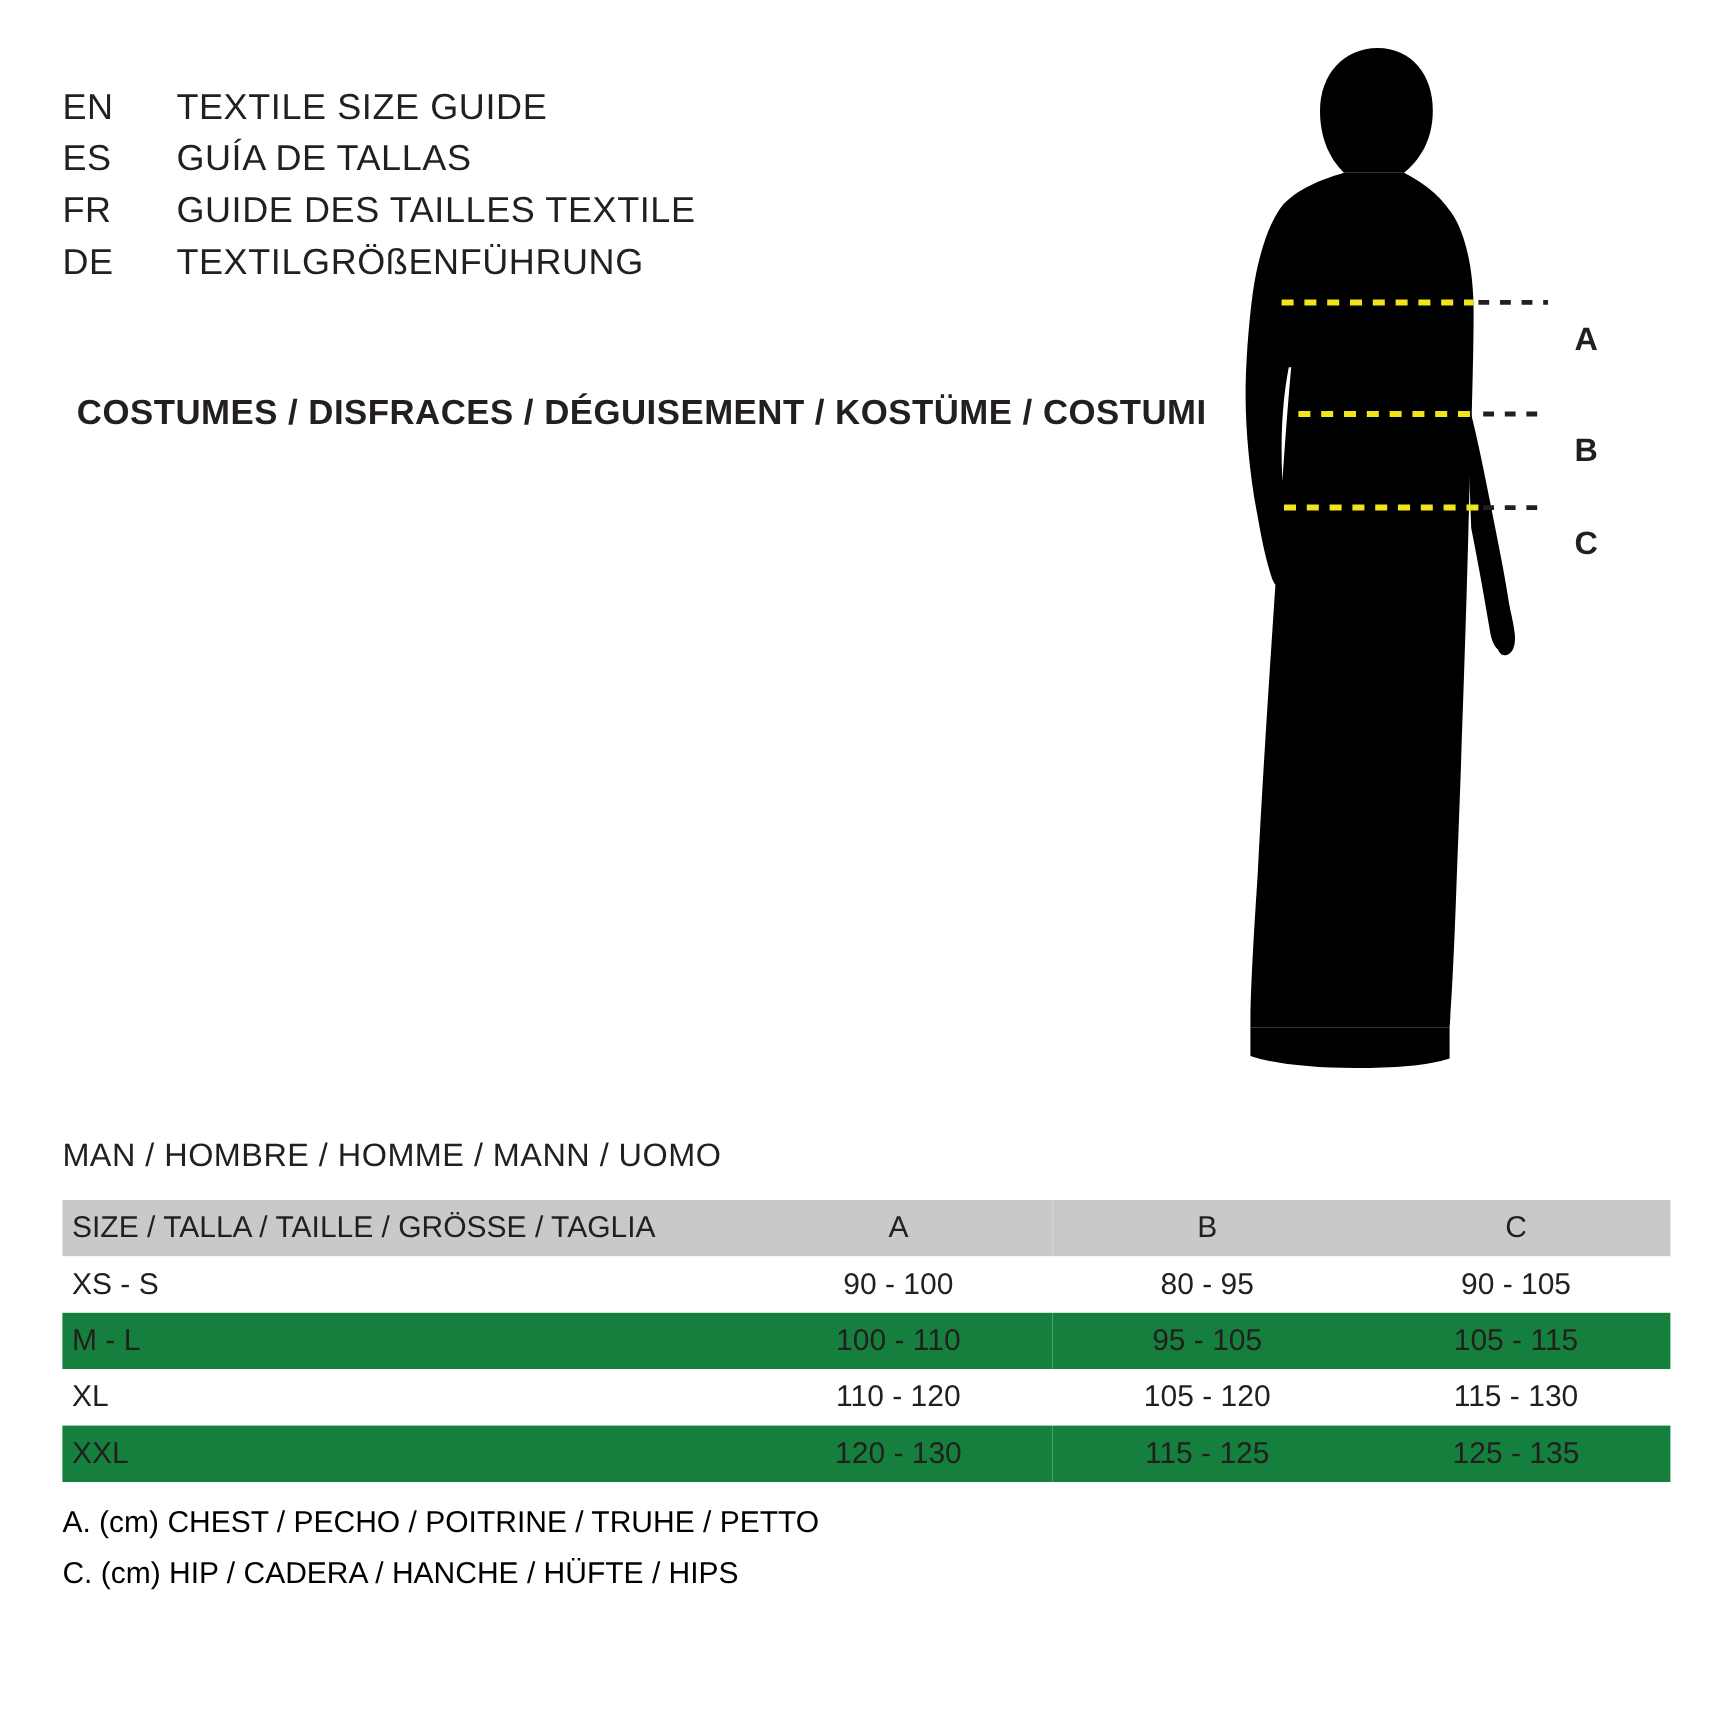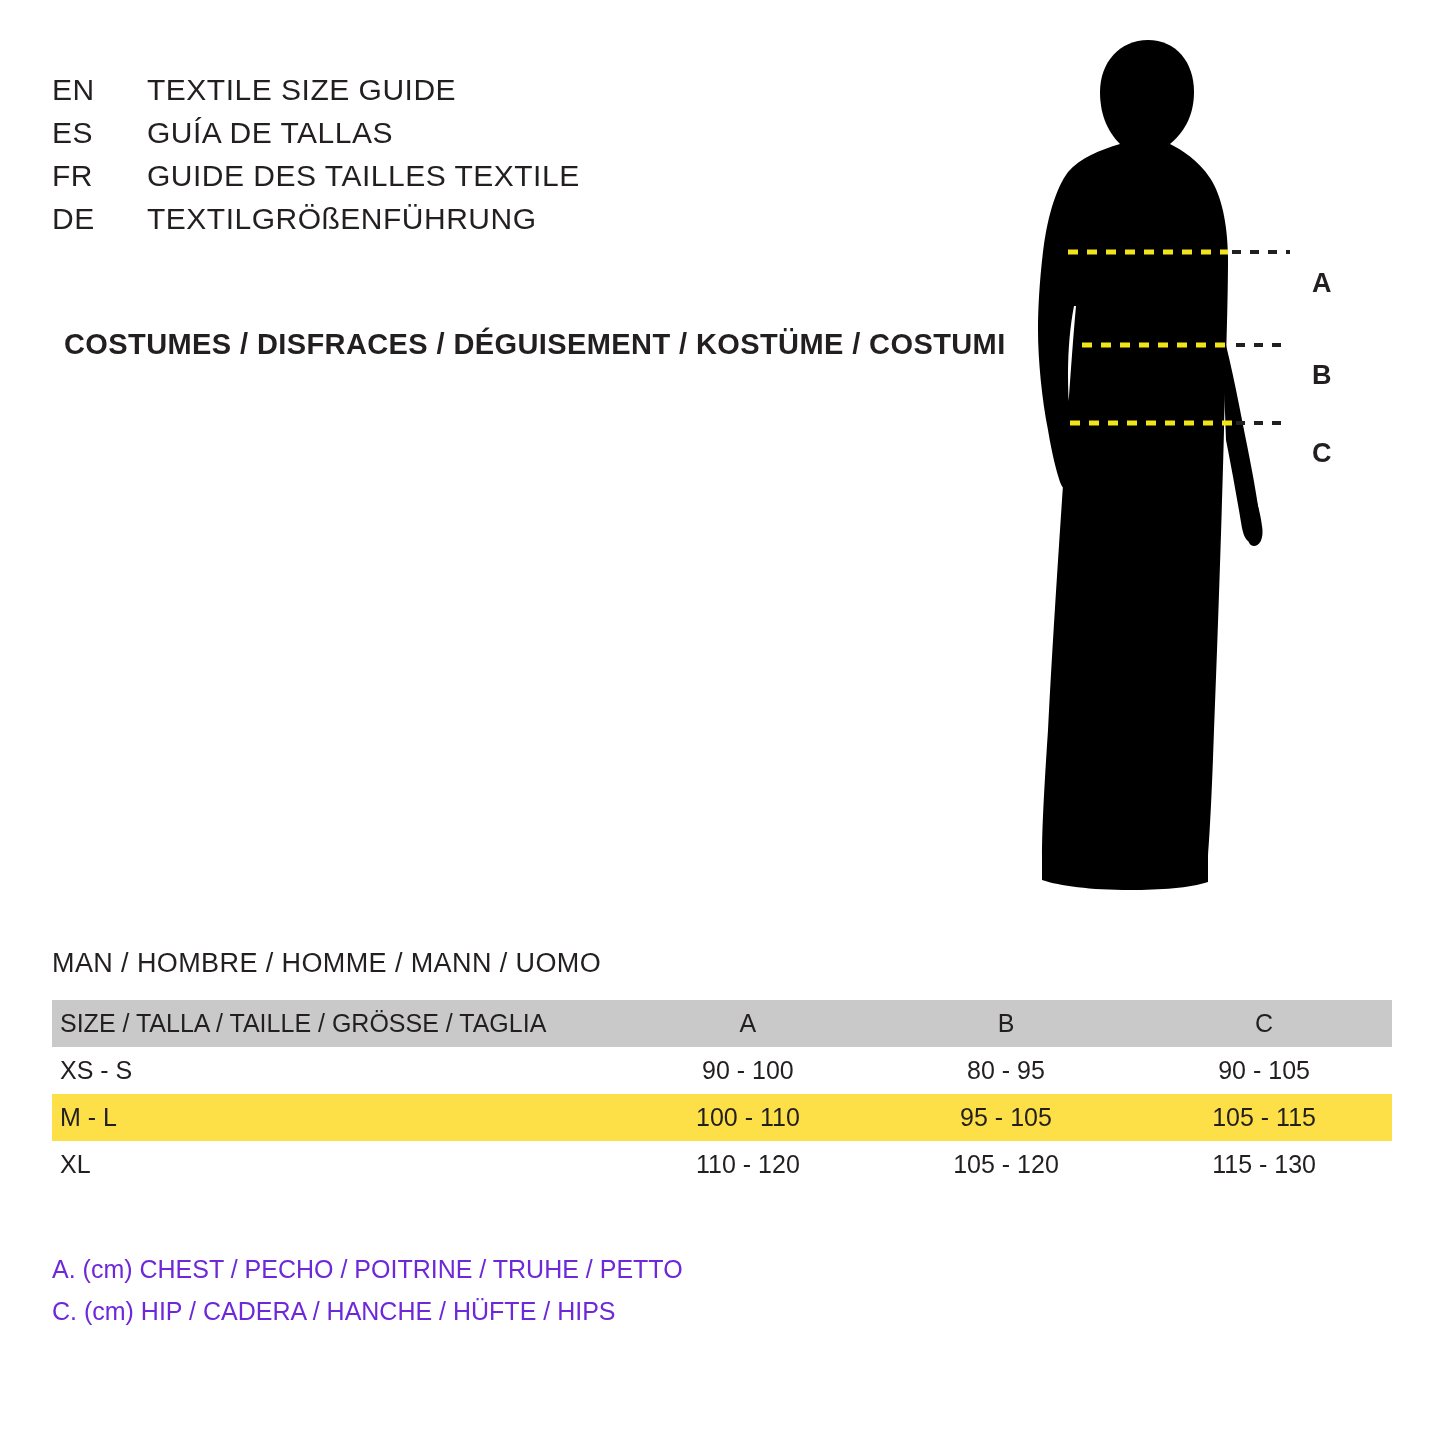--- a/index.html
+++ b/index.html
@@ -103,31 +103,31 @@
     padding-left: 8px;
     width: 560px;
   }
   table.size-table thead tr {
     background: #c9c9c9;
   }
   table.size-table tbody tr.odd {
     background: #ffffff;
   }
   table.size-table tbody tr.even {
-    background: #fde047;
+    background: #15803d;
   }
 
   
   .legend {
     position: absolute;
     left: 52px;
     top: 1248px;
     font-size: 25px;
     line-height: 42px;
-    color: #6d28d9;
+    color: #000000;
   }
 </style>
 </head>
 <body>
 
 <div class="lang-block">
   <div class="lang-row">
     <div class="lang-code">EN</div>
     <div class="lang-text">TEXTILE SIZE GUIDE</div>
   </div>
@@ -218,19 +218,25 @@
       <td>100 - 110</td>
       <td>95 - 105</td>
       <td>105 - 115</td>
     </tr>
     <tr class="odd">
       <td class="size-col">XL</td>
       <td>110 - 120</td>
       <td>105 - 120</td>
       <td>115 - 130</td>
     </tr>
+    <tr class="even">
+      <td class="size-col">XXL</td>
+      <td>120 - 130</td>
+      <td>115 - 125</td>
+      <td>125 - 135</td>
+    </tr>
   </tbody>
 </table>
 
 <div class="legend">
   <div>A. (cm) CHEST / PECHO / POITRINE / TRUHE / PETTO</div>
   <div>C. (cm) HIP / CADERA / HANCHE / HÜFTE / HIPS</div>
 </div>
 
 </body></html>

